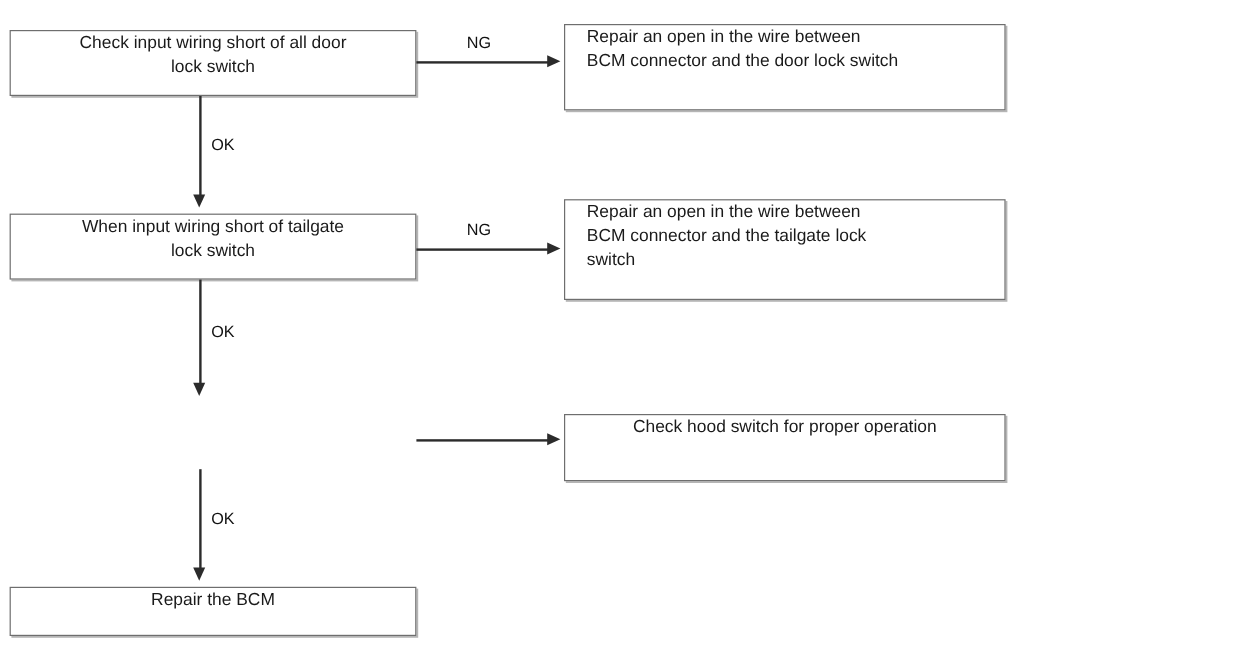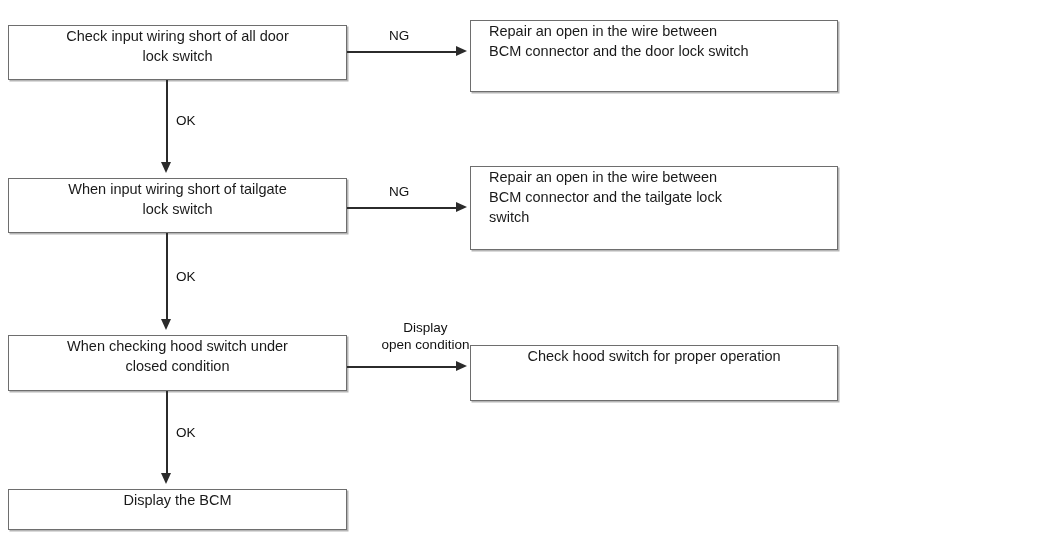--- a/index.html
+++ b/index.html
@@ -138,35 +138,29 @@
   </div>
 
   <div class="conn h" id="h2"></div>
   <div class="arrowhead right" id="ah2"></div>
   <div class="edge-label" id="lbl-ng-2">NG</div>
 
   <div class="conn v" id="v2"></div>
   <div class="arrowhead down" id="a2"></div>
   <div class="edge-label" id="lbl-ok-2">OK</div>
 
-  <div class="node center" id="node-hood">
-    <span class="txt">When checking hood switch under
-closed condition</span>
-  </div>
 
   <div class="node center" id="node-check-hood">
     <span class="txt">Check hood switch for proper operation</span>
   </div>
 
   <div class="conn h" id="h3"></div>
   <div class="arrowhead right" id="ah3"></div>
-  <div class="edge-label center" id="lbl-display">Display
-open condition</div>
 
   <div class="conn v" id="v3"></div>
   <div class="arrowhead down" id="a3"></div>
   <div class="edge-label" id="lbl-ok-3">OK</div>
 
   <div class="node center" id="node-replace-bcm">
-    <span class="txt">Display the BCM</span>
+    <span class="txt">Repair the BCM</span>
   </div>
 
 </div>
 
 </body></html>

